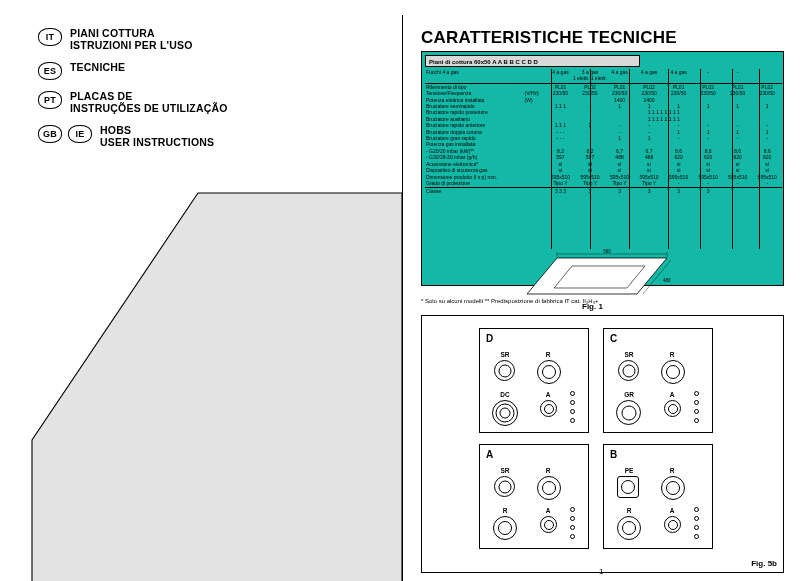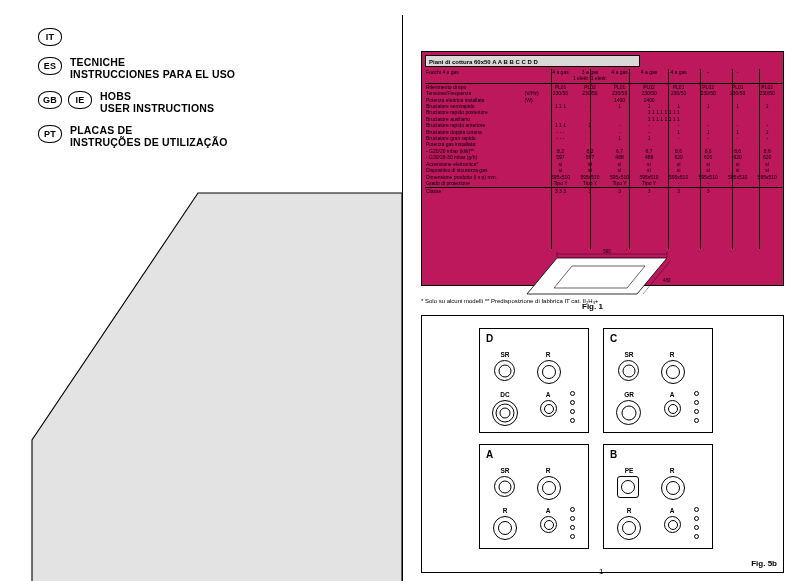--- a/index.html
+++ b/index.html
@@ -92,21 +92,21 @@
     letter-spacing: 0.2px;
   }
 
   
   .spec-box {
     position: absolute;
     left: 18px; top: 36px;
     width: 363px; height: 235px;
     border: 1px solid #000;
     box-sizing: border-box;
-    background: #be185d;
+    background: #14b8a6;
   }
   .spec-header {
     position: absolute;
     left: 3px; top: 3px;
     width: 215px; height: 12px;
     background: #d9d9d9;
     border: 0.6px solid #000;
     box-sizing: border-box;
     font-size: 6px;
     font-weight: bold;
@@ -228,66 +228,70 @@
   <div class="center-rule"></div>
 
   <div class="left-page">
 
     <div class="lang-list">
 
       <div class="lang-row">
         <div class="lang-badges">
           <div class="badge">IT</div>
         </div>
+        <div class="lang-text">
+          <span class="l1">PIANI COTTURA</span>
+          <span class="l2">ISTRUZIONI PER L'USO</span>
+        </div>
       </div>
 
 
       <div class="lang-row">
         <div class="lang-badges">
           <div class="badge">ES</div>
         </div>
         <div class="lang-text">
           <span class="l1">TECNICHE</span>
-          <span class="l2">INSTRUCCIONES PARA EL USO</span>
+        </div>
+      </div>
+
+      <div class="lang-row">
+        <div class="lang-badges">
+          <div class="badge">PT</div>
+        </div>
+        <div class="lang-text">
+          <span class="l1">PLACAS DE</span>
+          <span class="l2">INSTRUÇÕES DE UTILIZAÇÃO</span>
         </div>
       </div>
 
       <div class="lang-row">
         <div class="lang-badges">
           <div class="badge">GB</div>
           <div class="badge">IE</div>
         </div>
         <div class="lang-text">
           <span class="l1">HOBS</span>
           <span class="l2">USER INSTRUCTIONS</span>
-        </div>
-      </div>
-
-      <div class="lang-row">
-        <div class="lang-badges">
-          <div class="badge">PT</div>
-        </div>
-        <div class="lang-text">
-          <span class="l1">PLACAS DE</span>
-          <span class="l2">INSTRUÇÕES DE UTILIZAÇÃO</span>
         </div>
       </div>
 
     </div>
 
     <div class="hob-shape">
       <svg width="372" height="400" viewBox="0 0 372 400">
         <polygon points="168,3 372,3 372,398 2,398 2,250" fill="#e3e3e3" stroke="#000" stroke-width="1.1"></polygon>
       </svg>
     </div>
 
   </div>
 
   <div class="right-page">
 
+    <div class="tech-title">CARATTERISTICHE TECNICHE</div>
 
     <div class="spec-box">
       <div class="spec-header">Piani di cottura 60x50 A A B B C C D D</div>
 
       <div class="vline-wrap">
         <div class="vline" style="left:126px;"></div>
         <div class="vline" style="left:165px;"></div>
         <div class="vline" style="left:204px;"></div>
         <div class="vline" style="left:243px;"></div>
         <div class="vline" style="left:275px;"></div>

